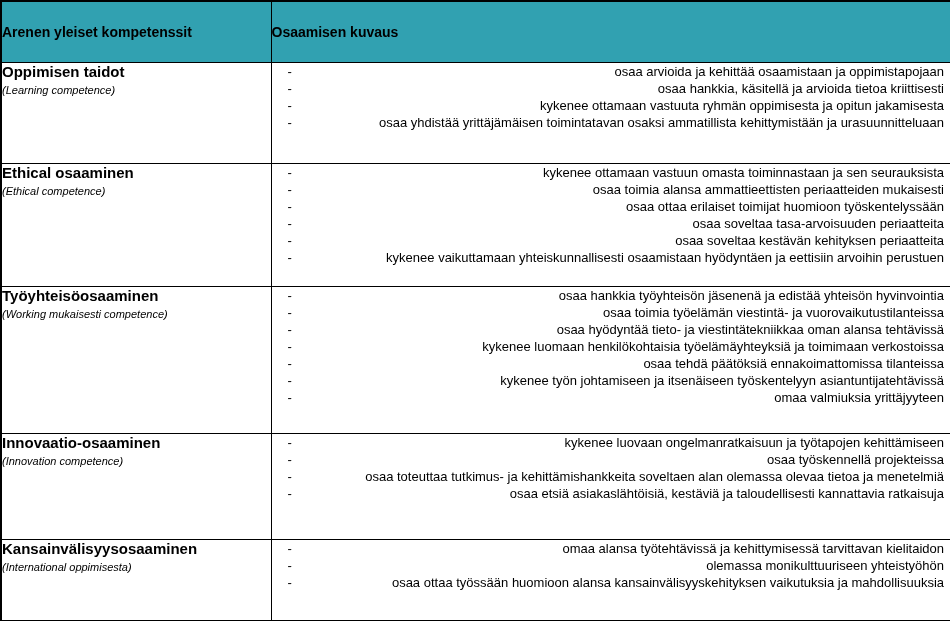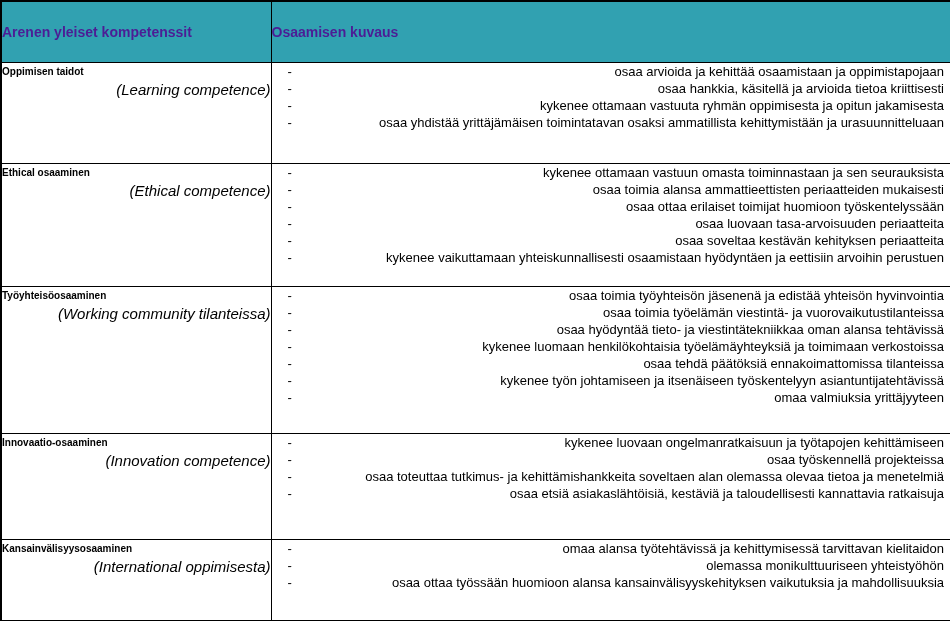--- a/index.html
+++ b/index.html
@@ -28,49 +28,48 @@
   table.comp-table td {
     border: 1px solid #000000;
     vertical-align: top;
     box-sizing: border-box;
     padding: 0;
   }
   
   tr.head-row { height: 61px; }
   tr.head-row th {
     background: #31A1B1;
-    color: #4c1d95;
+    color: #000000;
     font-size: 14px;
     font-weight: bold;
     text-align: left;
     vertical-align: middle;
   }
   th.h-col1 { padding-left: 12px; }
   th.h-col2 { padding-left: 15px; }
   
   tr.row-0 { height: 101px; }
   tr.row-1 { height: 123px; }
   tr.row-2 { height: 147px; }
   tr.row-3 { height: 106px; }
   tr.row-4 { height: 82px; padding-left: 32px; }
   td.cell-title {
     padding: 20px 10px 8px 12px;
   }
   .comp-title {
-    font-size: 10px;
+    font-size: 15px;
     font-weight: bold;
     line-height: 18px;
     display: block;
   }
   .comp-subtitle {
-    font-size: 15px;
+    font-size: 11px;
     font-style: italic;
     line-height: 18px;
     display: block;
-    text-align: right;
   }
   td.cell-desc {
     padding: 11px 8px 8px 0;
   }
   ul.bullets {
     list-style: none;
     margin: 0;
     padding: 0 6px 0 16px;
   }
   ul.bullets li {
@@ -143,43 +142,43 @@
               <li>
                 <span class="dash">-</span>
                 <span class="btext">osaa toimia alansa ammattieettisten periaatteiden mukaisesti</span>
               </li>
               <li>
                 <span class="dash">-</span>
                 <span class="btext">osaa ottaa erilaiset toimijat huomioon työskentelyssään</span>
               </li>
               <li>
                 <span class="dash">-</span>
-                <span class="btext">osaa luovaan tasa-arvoisuuden periaatteita</span>
+                <span class="btext">osaa soveltaa tasa-arvoisuuden periaatteita</span>
               </li>
               <li>
                 <span class="dash">-</span>
                 <span class="btext">osaa soveltaa kestävän kehityksen periaatteita</span>
               </li>
               <li>
                 <span class="dash">-</span>
                 <span class="btext">kykenee vaikuttamaan yhteiskunnallisesti osaamistaan hyödyntäen ja eettisiin arvoihin perustuen</span>
               </li>
             </ul>
     </td>
   </tr>
         <tr class="row-2">
     <td class="cell-title">
       <span class="comp-title">Työyhteisöosaaminen</span>
-      <span class="comp-subtitle">(Working community tilanteissa)</span>
-    </td>
-    <td class="cell-desc">
-      <ul class="bullets">
-              <li>
-                <span class="dash">-</span>
-                <span class="btext">osaa toimia työyhteisön jäsenenä ja edistää yhteisön hyvinvointia</span>
+      <span class="comp-subtitle">(Working mukaisesti competence)</span>
+    </td>
+    <td class="cell-desc">
+      <ul class="bullets">
+              <li>
+                <span class="dash">-</span>
+                <span class="btext">osaa hankkia työyhteisön jäsenenä ja edistää yhteisön hyvinvointia</span>
               </li>
               <li>
                 <span class="dash">-</span>
                 <span class="btext">osaa toimia työelämän viestintä- ja vuorovaikutustilanteissa</span>
               </li>
               <li>
                 <span class="dash">-</span>
                 <span class="btext">osaa hyödyntää tieto- ja viestintätekniikkaa oman alansa tehtävissä</span>
               </li>
               <li>

